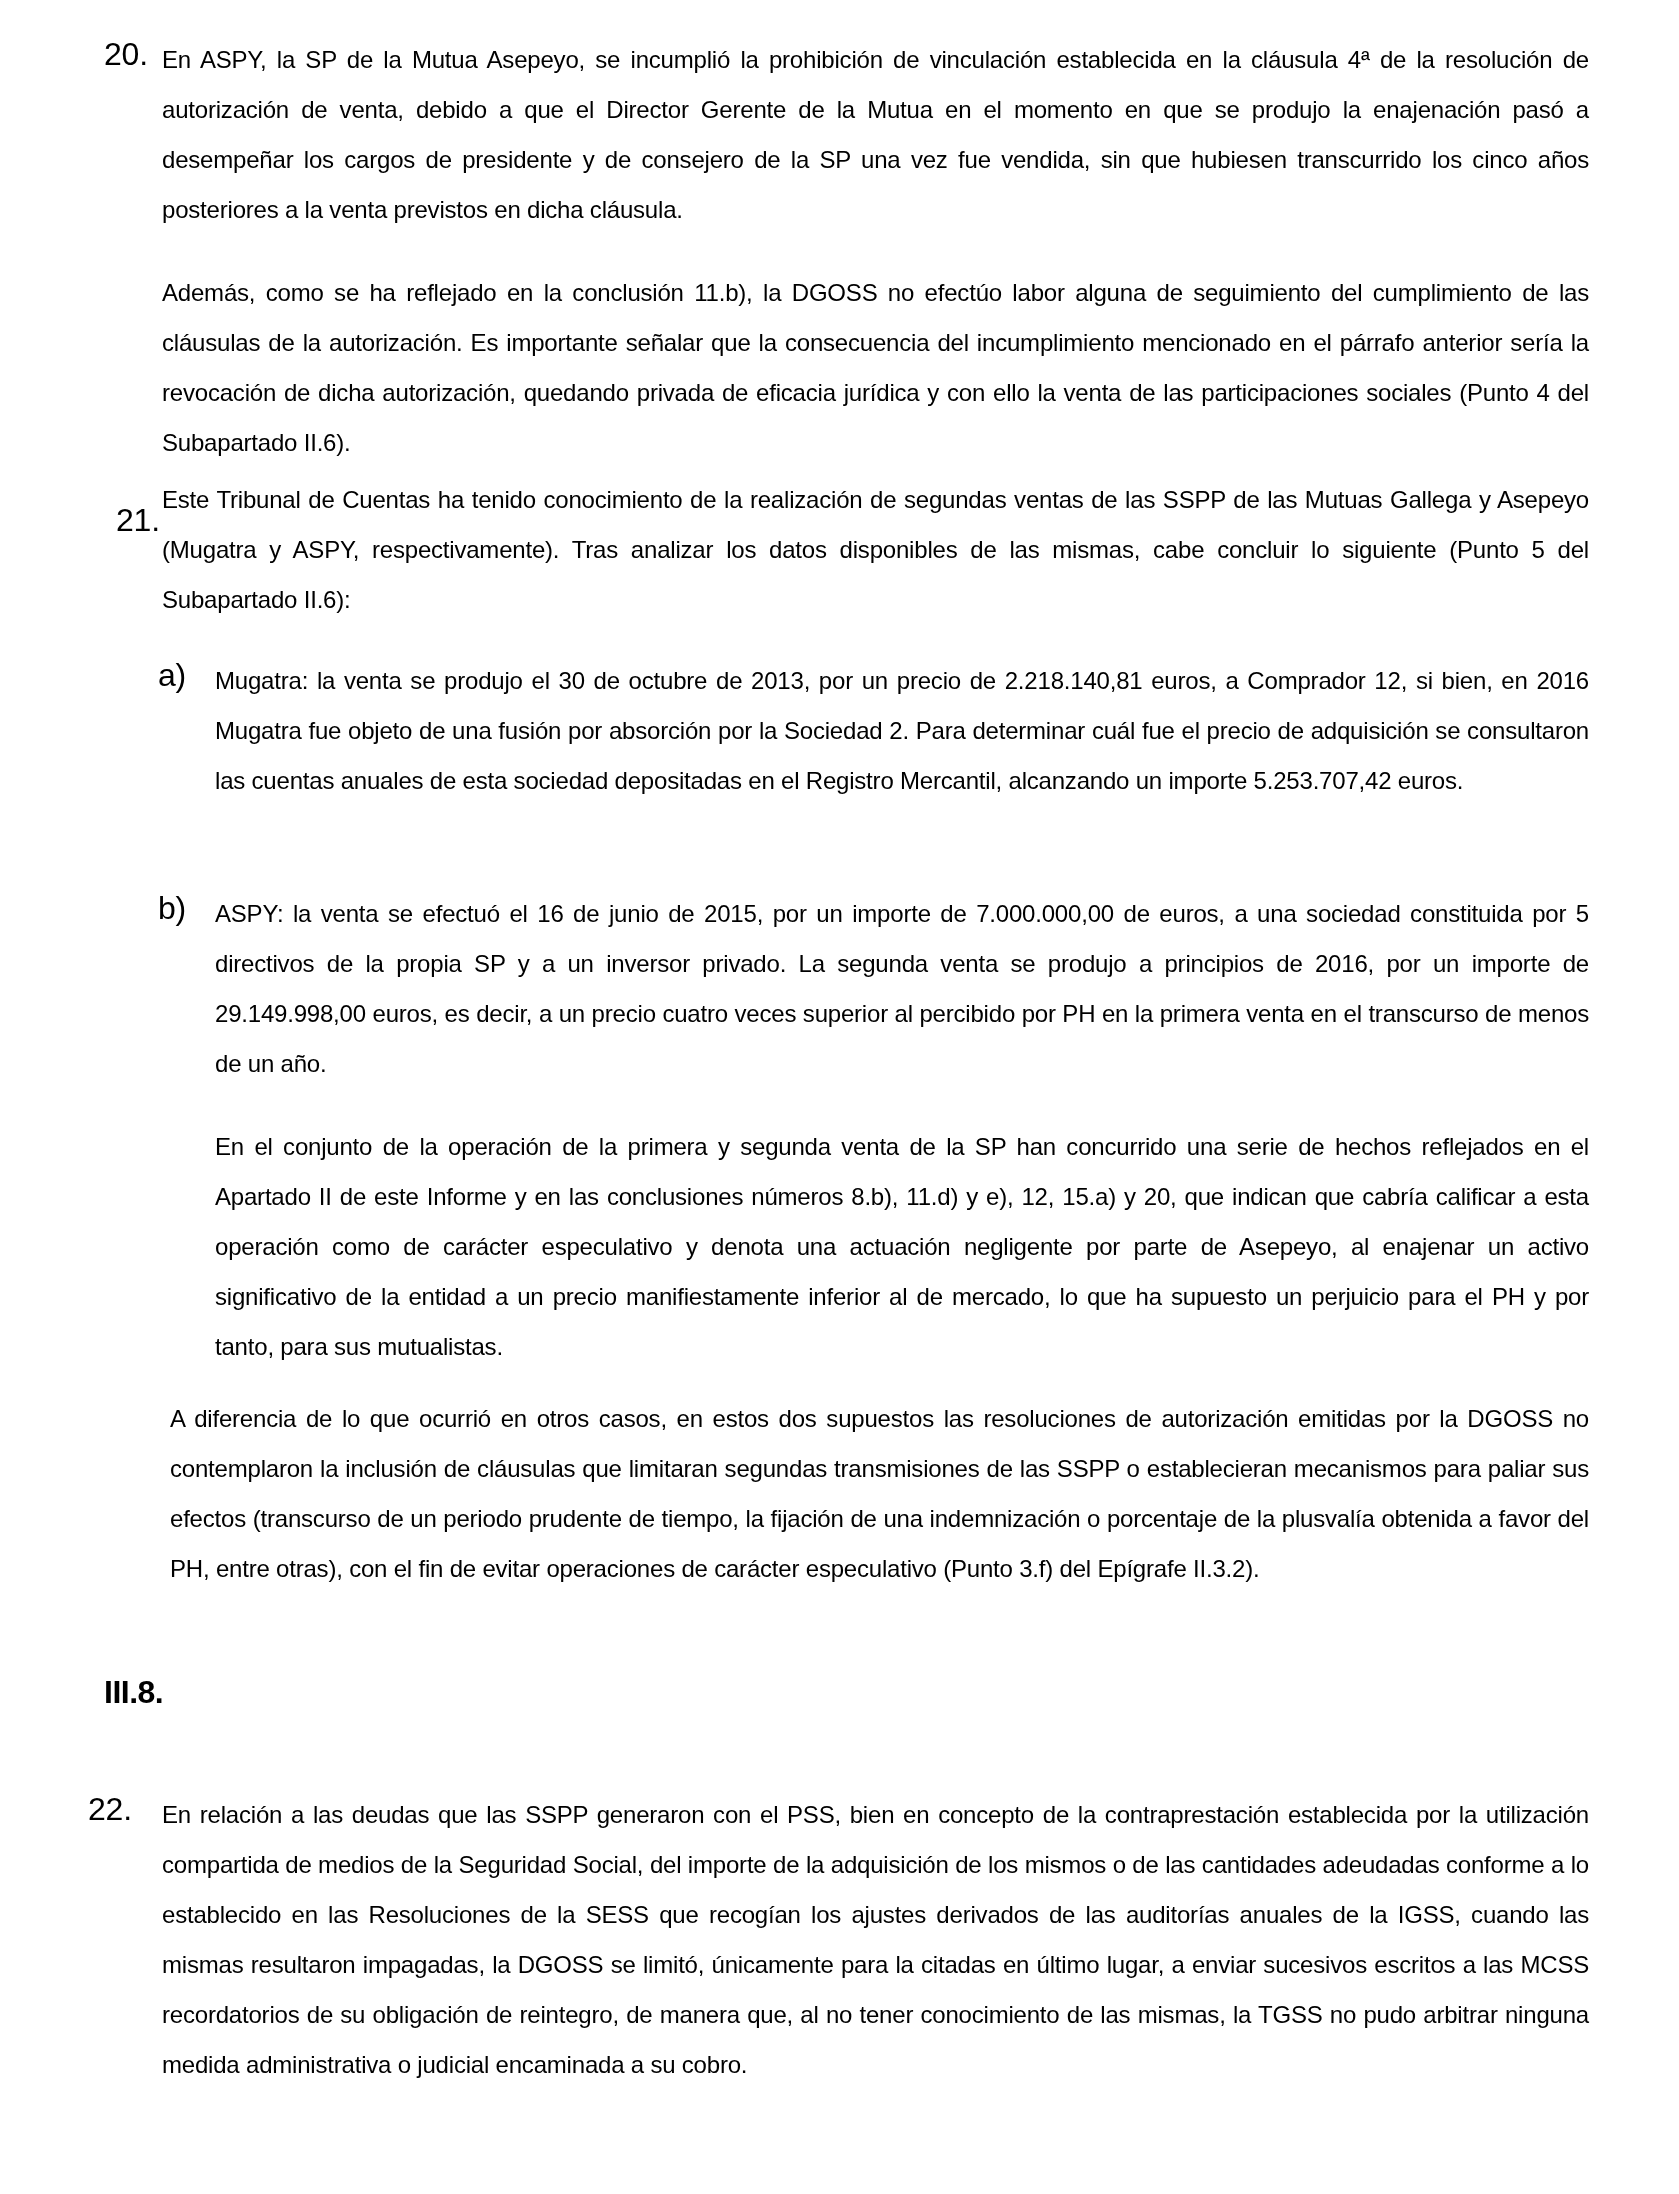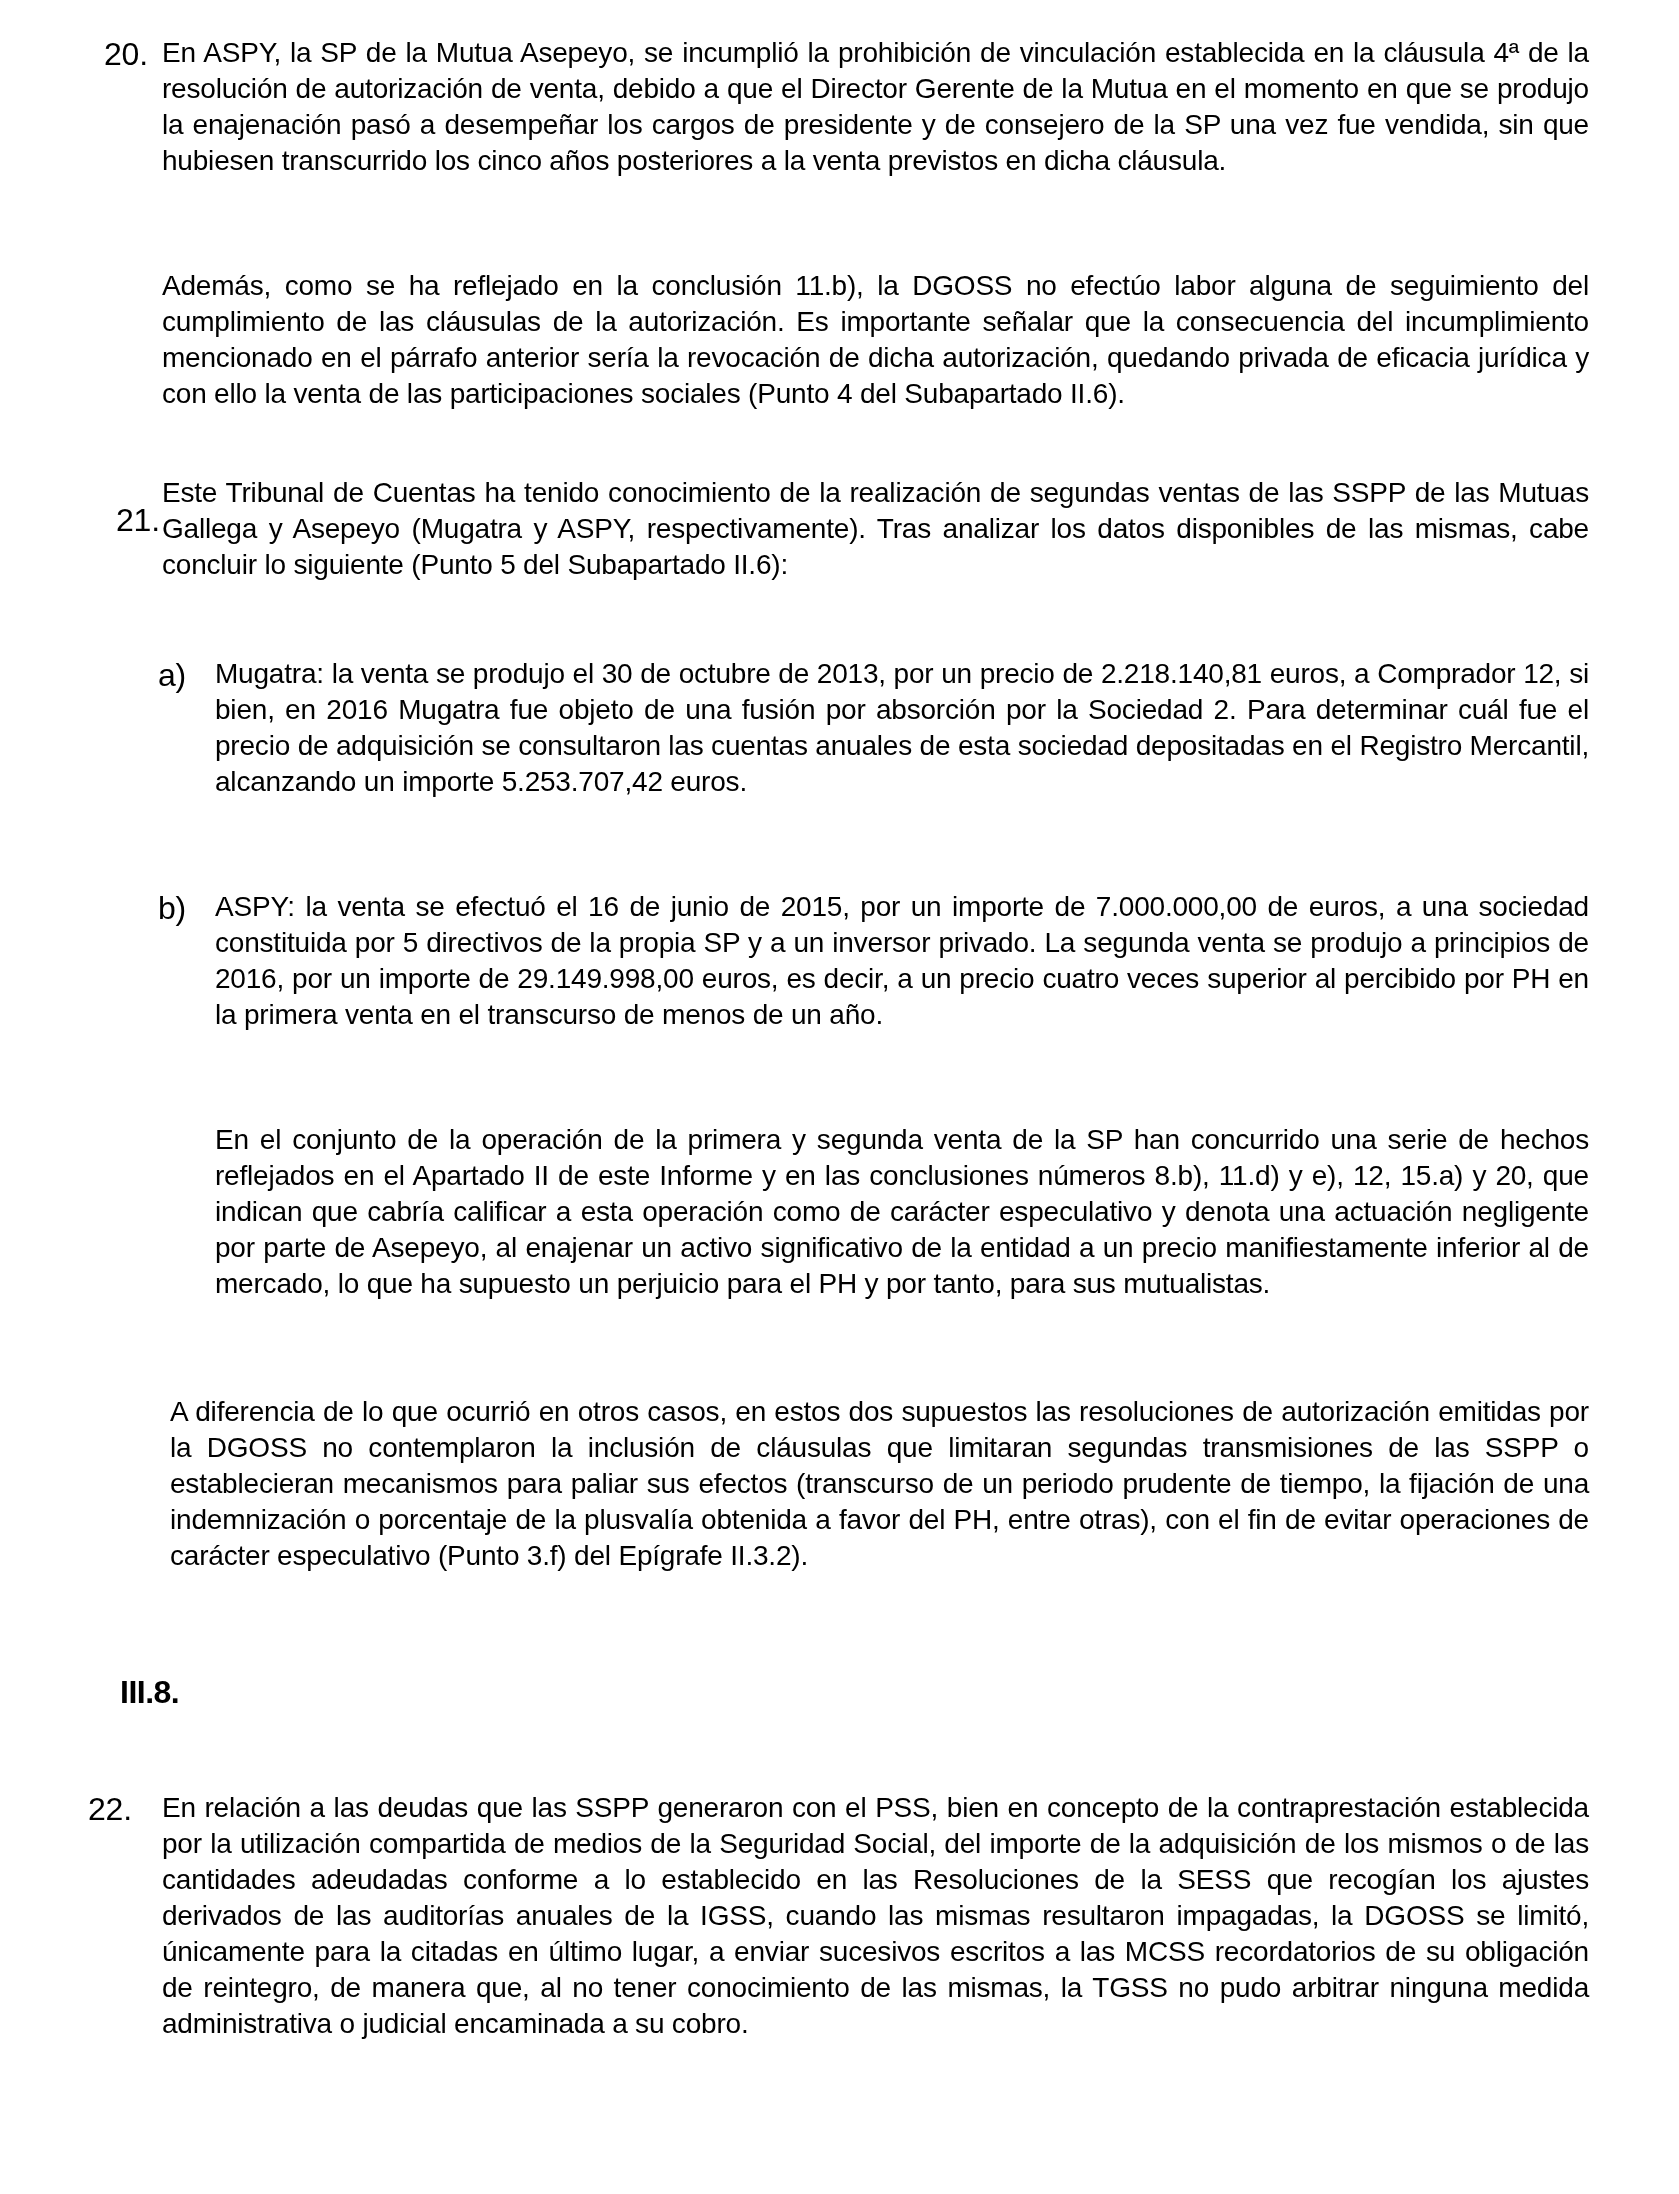--- a/index.html
+++ b/index.html
@@ -17,41 +17,40 @@
     }
     .page {
       position: absolute;
       left: 0;
       top: 0;
       width: 1680px;
       height: 2194px;
     }
     .block {
       position: absolute;
-      font-size: 28px;
-      line-height: 36px;
+      font-size: 24px;
+      line-height: 50px;
       text-align: justify;
       text-align-last: left;
       letter-spacing: -0.2px;
       transform-origin: left top;
     }
     .num {
       position: absolute;
       font-size: 32px;
       line-height: 39px;
       letter-spacing: -0.2px;
     }
     .u { text-underline-offset: 4.7px; text-decoration-thickness: 1.6px; }
     .heading {
       position: absolute;
       font-weight: bold;
       font-size: 32px;
       line-height: 39px;
       letter-spacing: -0.5px;
-      margin-left: 16px;
     }
     .heading-text {
       text-align: justify;
       text-align-last: left;
     }
   </style>
 </head>
 <body>
 
 <div class="page">

